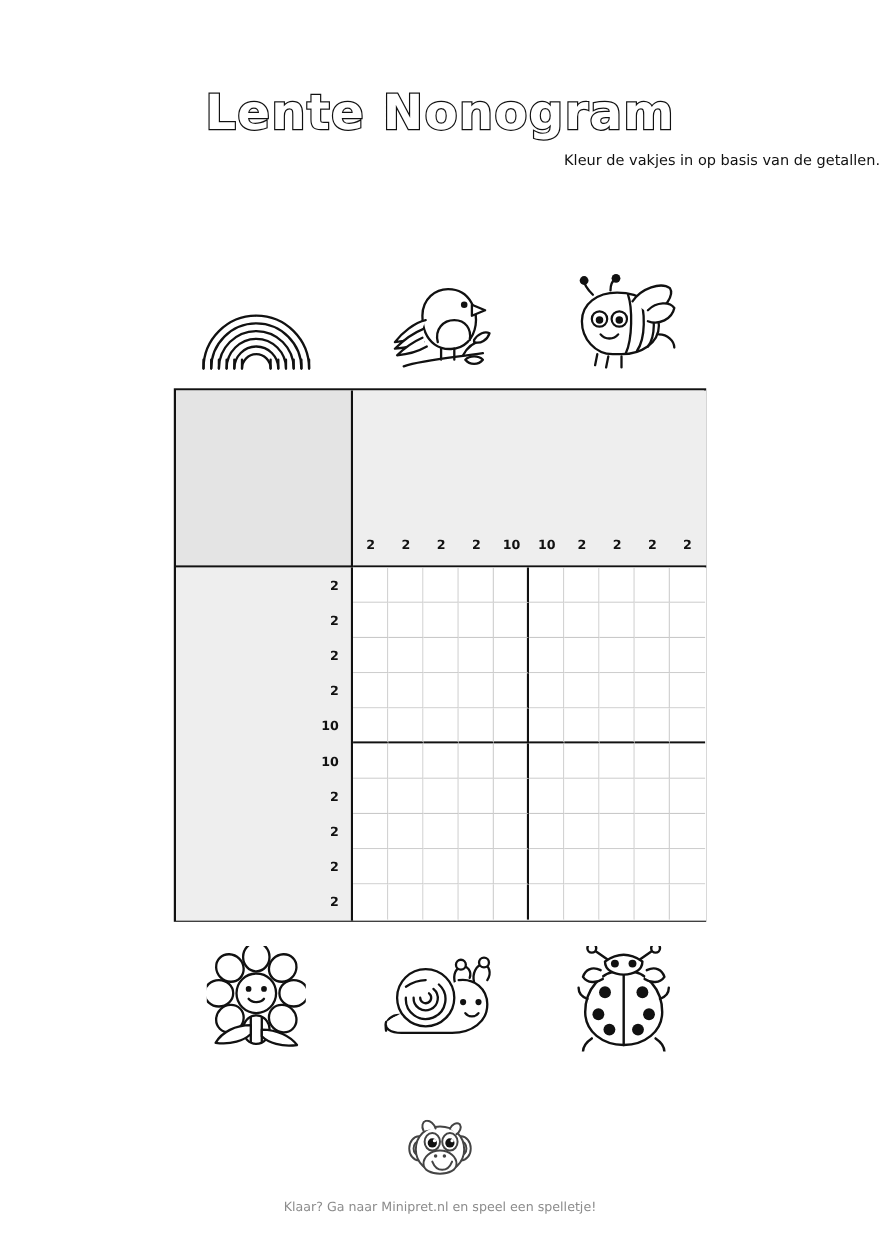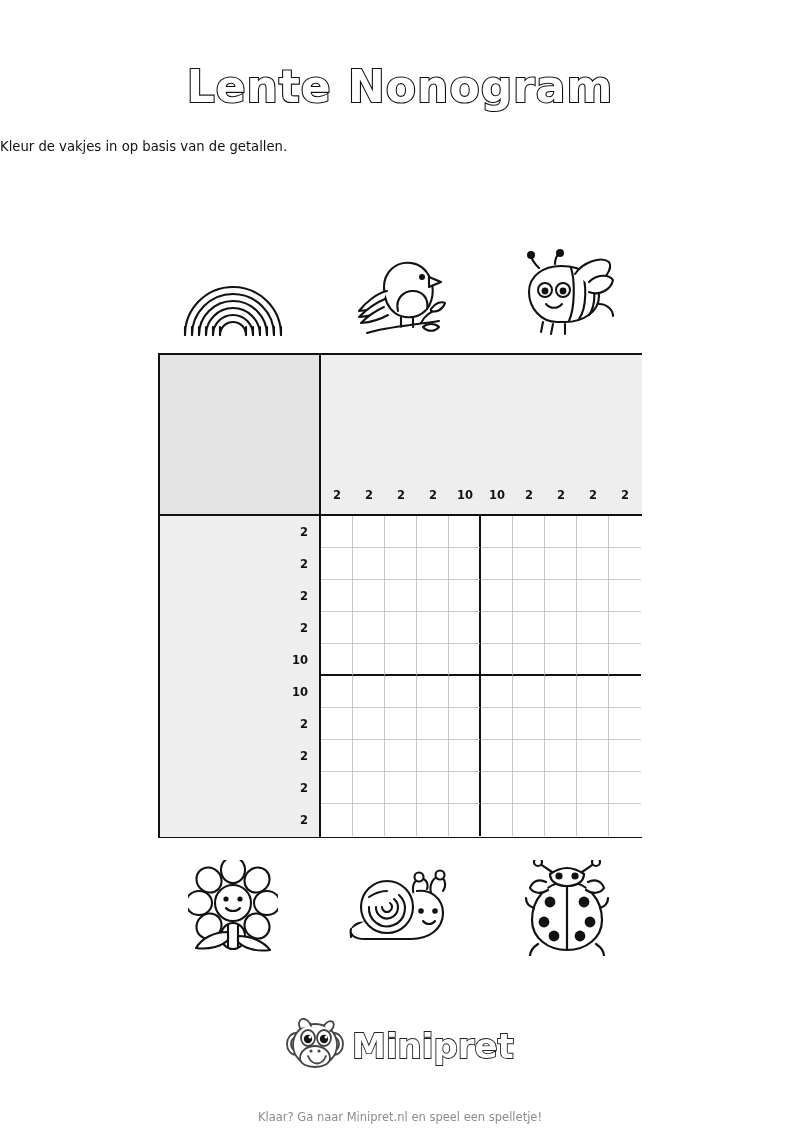--- a/index.html
+++ b/index.html
@@ -24,31 +24,31 @@
     text-align: center;
   }
   #page-title {
     font-family: "DejaVu Sans", sans-serif;
     font-size: 44px;
     font-weight: 700;
     letter-spacing: 1px;
     color: #ffffff;
     -webkit-text-stroke: 2.2px #111111;
     paint-order: stroke fill;
-    margin: 0;
+    margin: 16px;
     line-height: 1.15;
   }
 
   
   #instructions {
     position: absolute;
     top: 136px;
     left: 0;
     width: 800px;
-    text-align: left;
+    text-align: right;
     color: #111111;
     font-size: 13.2px;
     line-height: 21px;
     font-family: "DejaVu Sans", sans-serif;
   }
   #instructions div { white-space: nowrap; }
 
   
   .icon-row {
     position: absolute;
@@ -161,21 +161,20 @@
   }
   #footer-note {
     position: absolute;
     top: 1090px;
     left: 0;
     width: 800px;
     text-align: center;
     color: #8c8c8c;
     font-size: 11.5px;
     font-family: "DejaVu Sans", sans-serif;
-    margin-top: 20px;
   }
 </style>
 </head>
 <body>
 
 <div id="title-area">
   <h1 id="page-title">Lente Nonogram</h1>
 </div>
 
 <div id="instructions">
@@ -484,16 +483,15 @@
         <ellipse cx="38" cy="20" rx="7" ry="8"></ellipse>
       </g>
       <circle cx="22" cy="21" r="4.2" fill="#111111"></circle>
       <circle cx="38" cy="21" r="4.2" fill="#111111"></circle>
       <circle cx="24" cy="19" r="1.5" fill="#ffffff"></circle>
       <circle cx="40" cy="19" r="1.5" fill="#ffffff"></circle>
       <circle cx="25" cy="33" r="1.6" fill="#444444"></circle>
       <circle cx="33" cy="33" r="1.6" fill="#444444"></circle>
     </svg>
   </span>
-  <span id="brand-name">Minipret</span>
 </div>
 
 <div id="footer-note">Klaar? Ga naar Minipret.nl en speel een spelletje!</div>
 
 </body></html>

